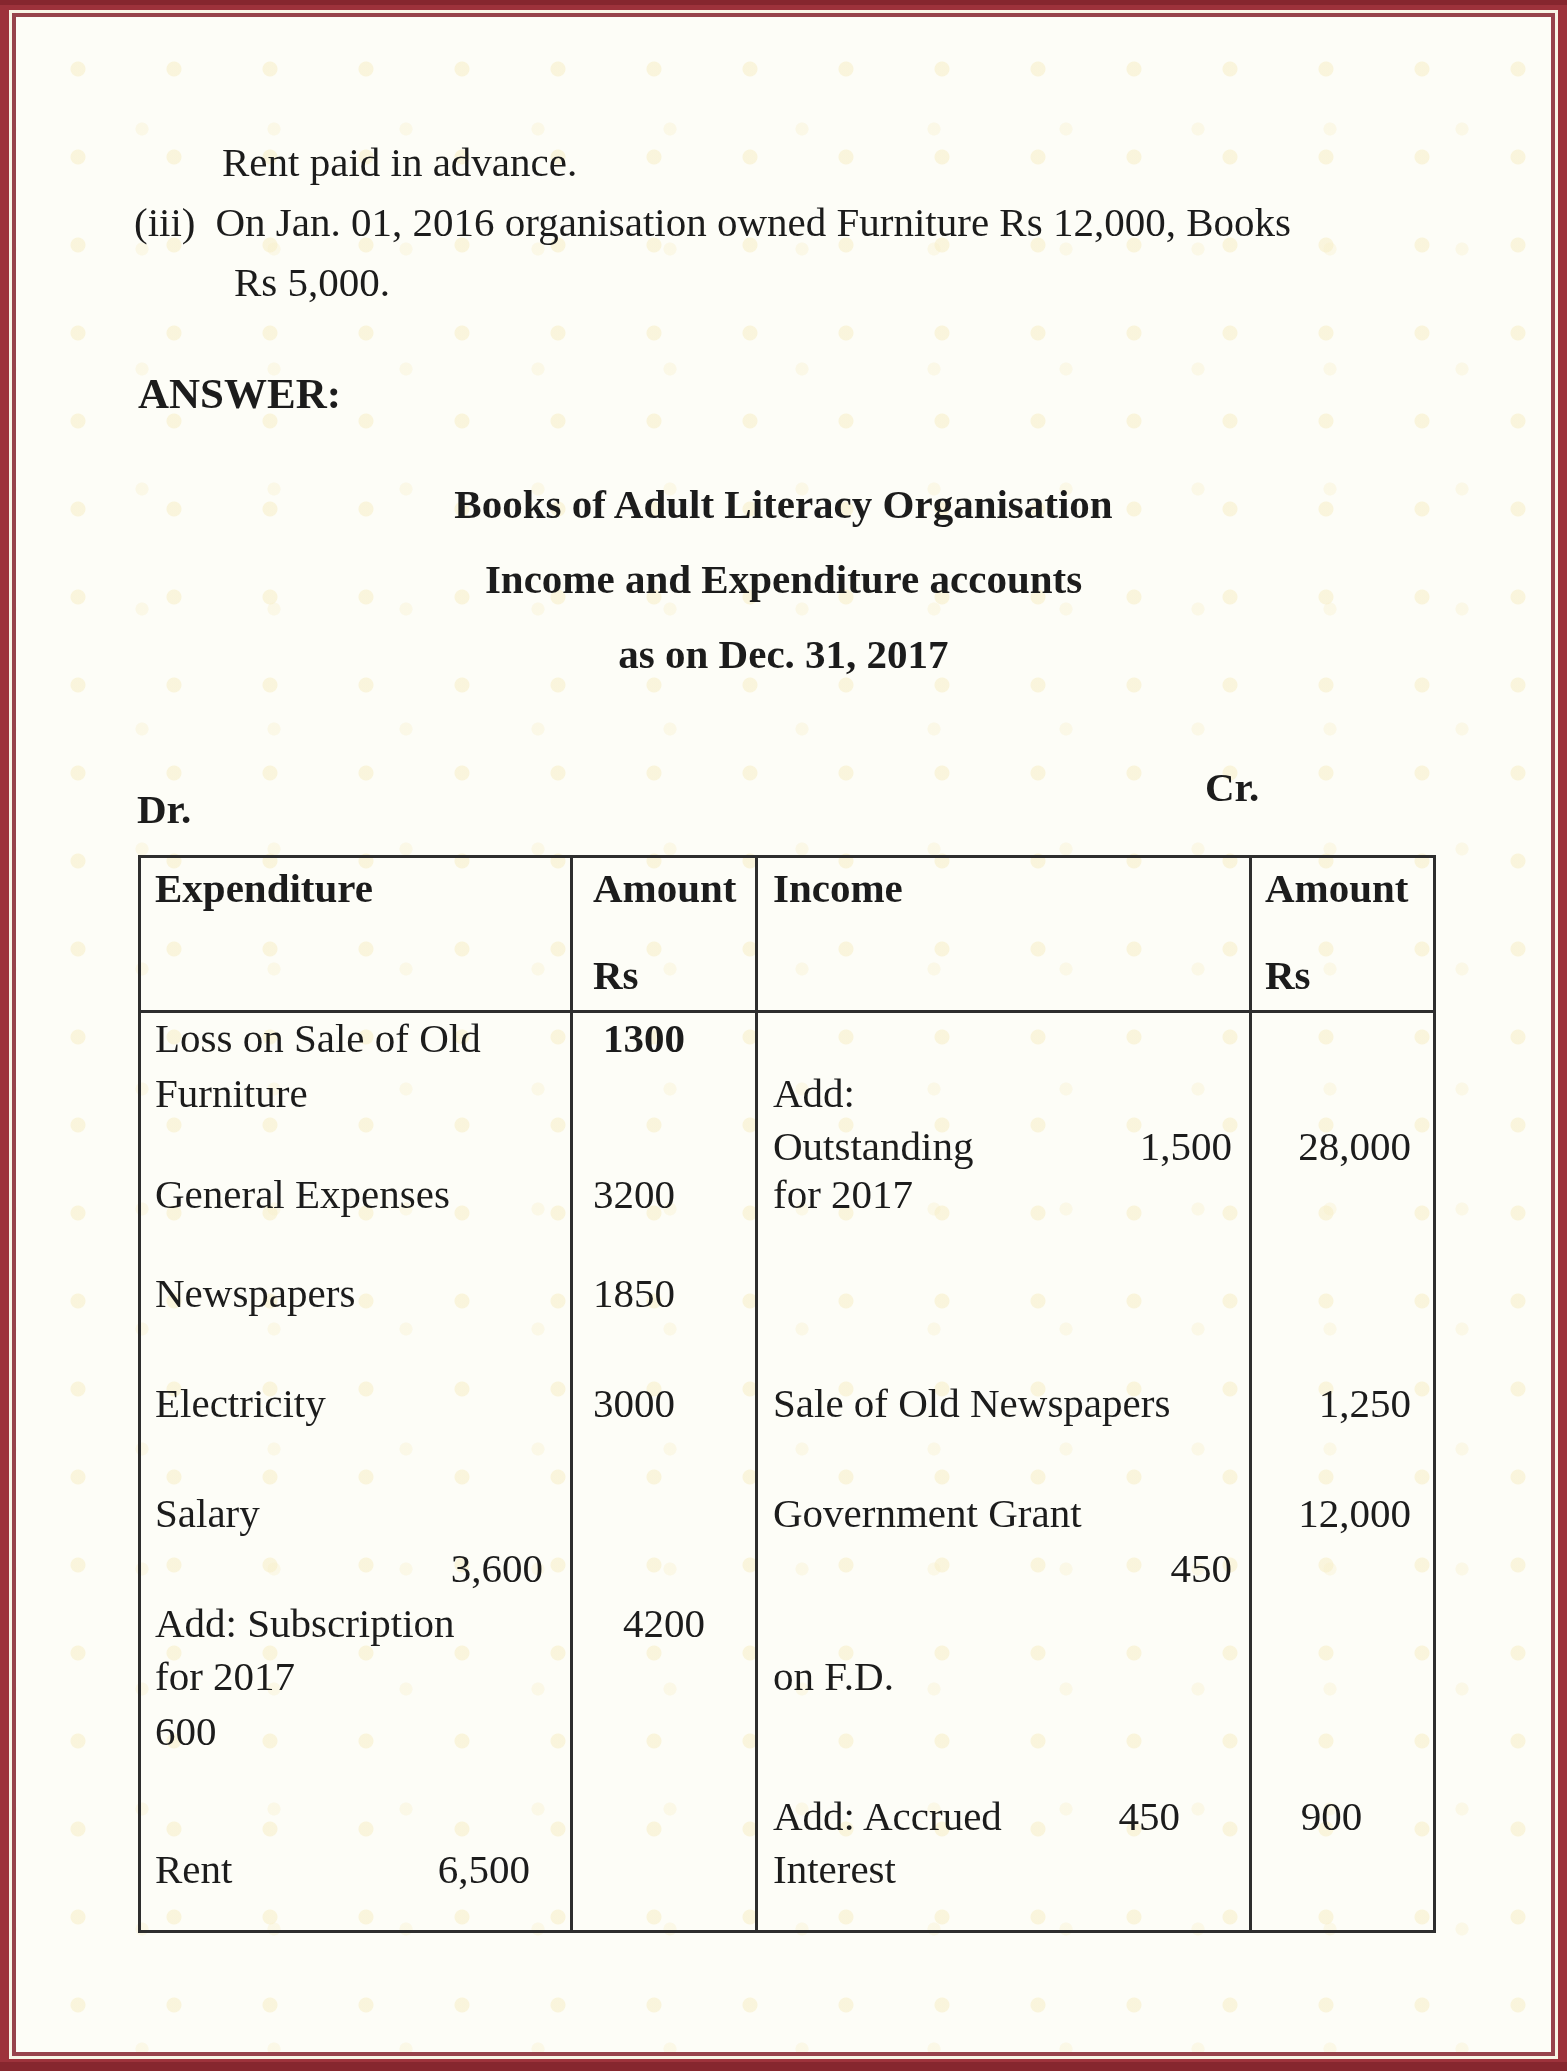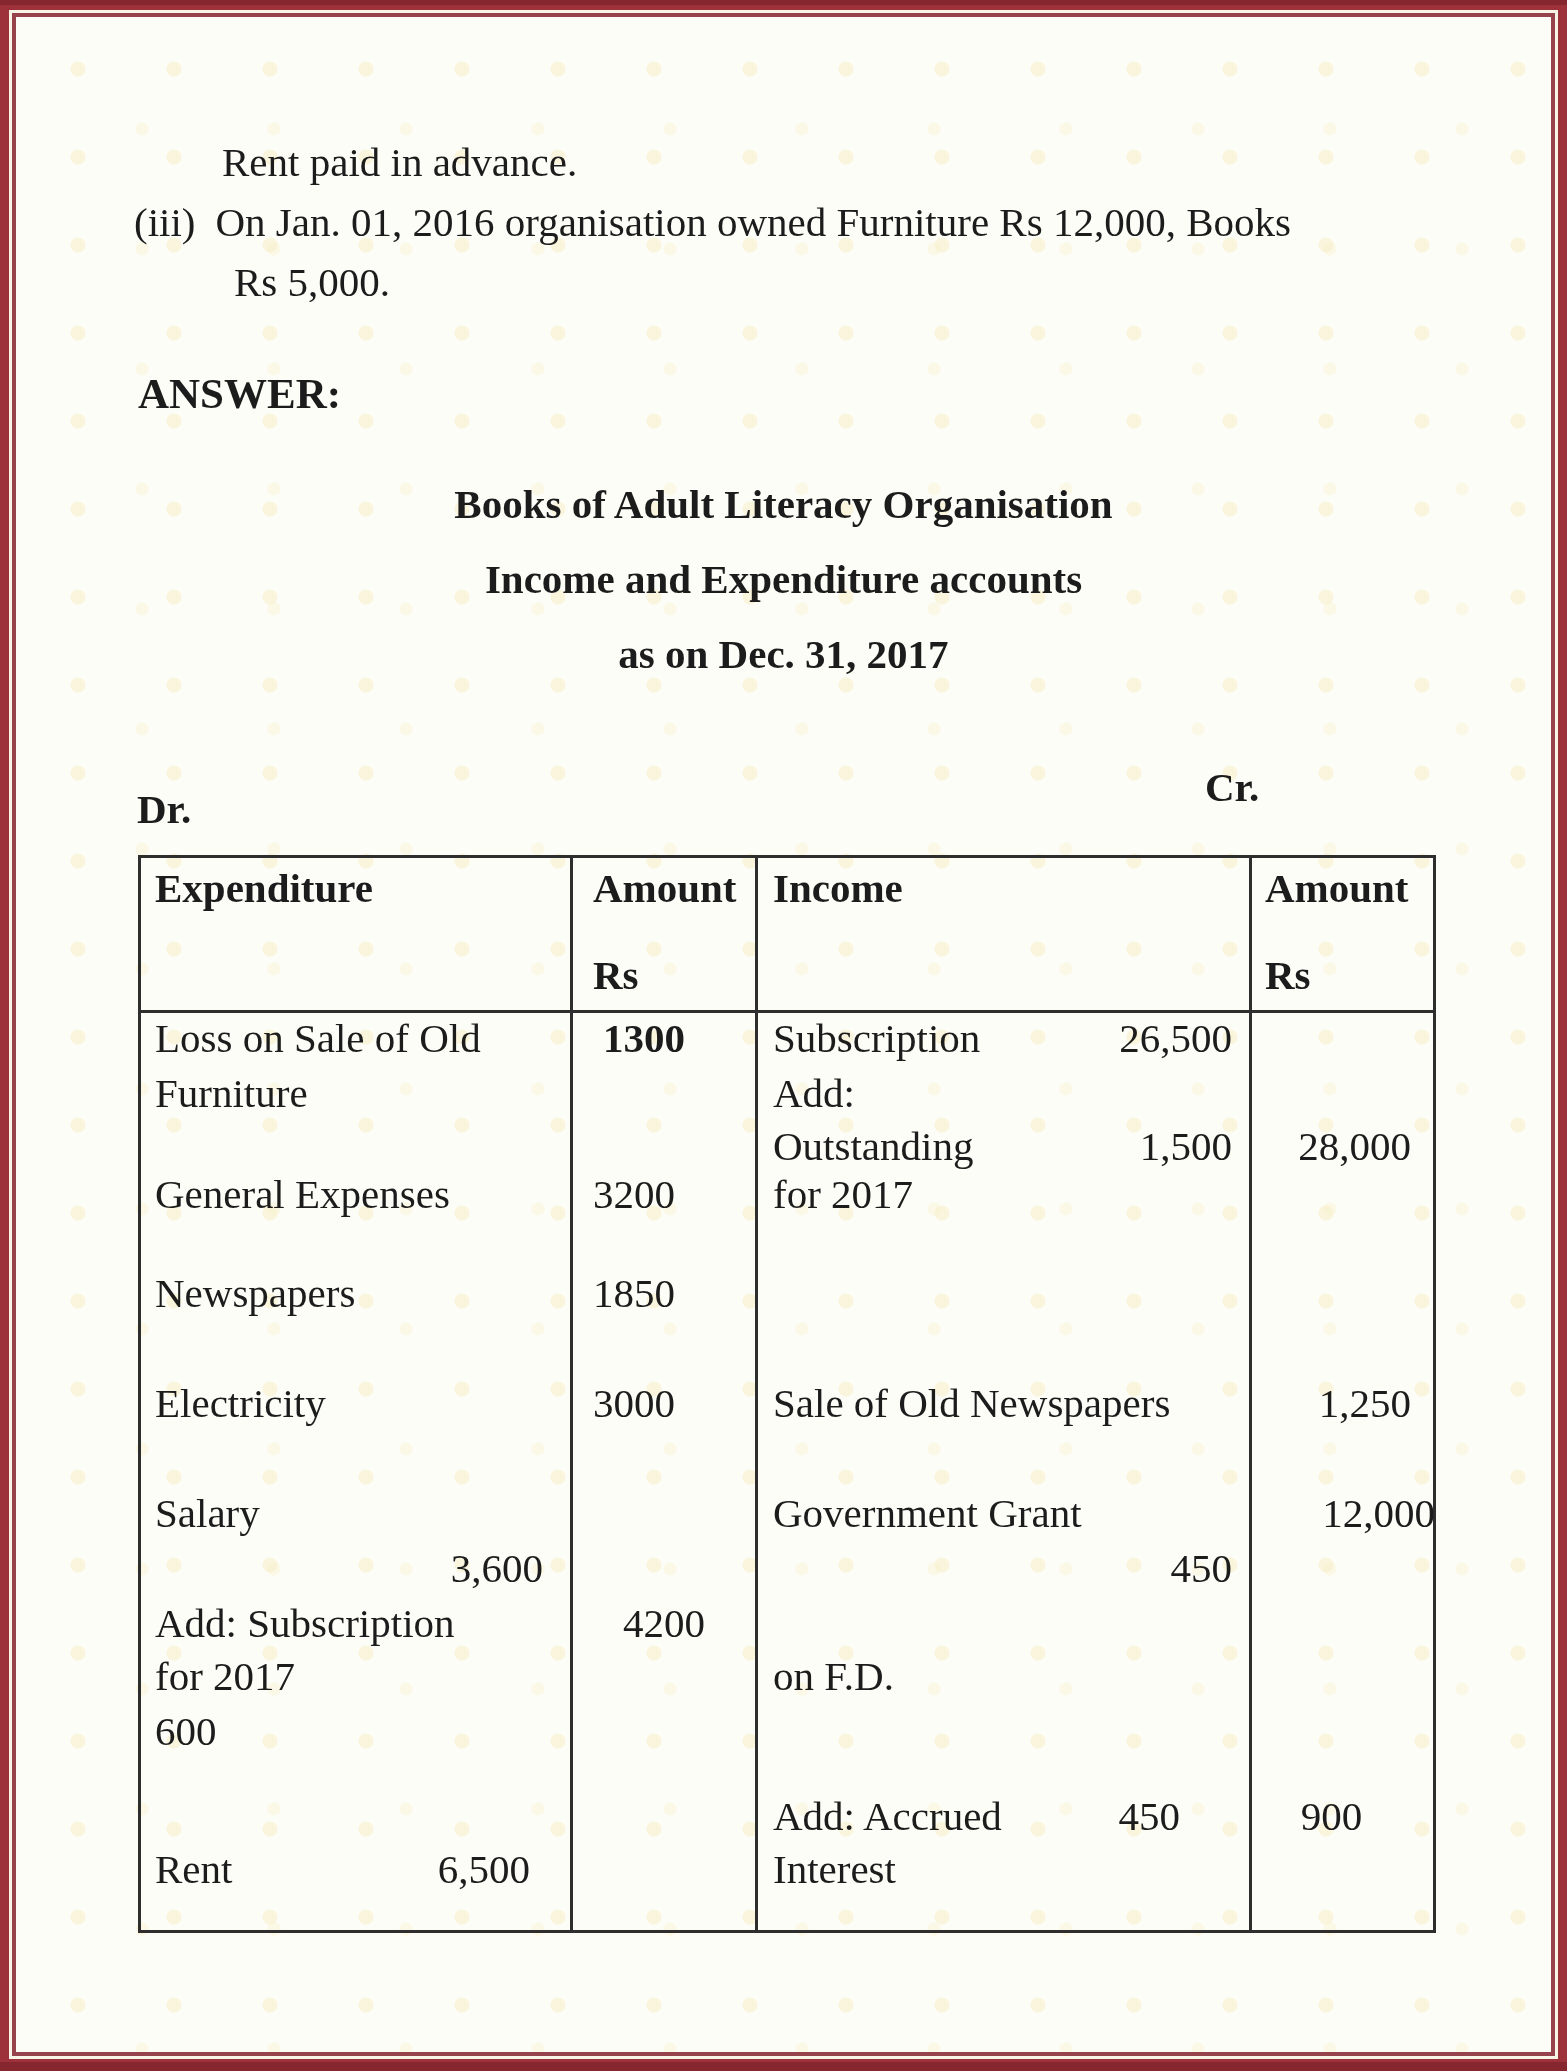--- a/index.html
+++ b/index.html
@@ -101,39 +101,35 @@
       <span>Rent</span>
       <span>6,500</span>
     </div>
 
     <div class="abs txt b" style="left:462px; top:155px;">1300</div>
     <div class="abs txt" style="left:452px; top:311px;">3200</div>
     <div class="abs txt" style="left:452px; top:410px;">1850</div>
     <div class="abs txt" style="left:452px; top:520px;">3000</div>
     <div class="abs txt" style="left:482px; top:740px;">4200</div>
 
-    <div class="abs txt pair" style="left:632px; top:155px; width:459px;">
-      <span>Subscription</span>
-      <span>26,500</span>
-    </div>
     <div class="abs txt" style="left:632px; top:210px;">Add:</div>
     <div class="abs txt pair" style="left:632px; top:263px; width:459px;">
       <span>Outstanding</span>
       <span>1,500</span>
     </div>
     <div class="abs txt" style="left:632px; top:311px;">for 2017</div>
     <div class="abs txt" style="left:632px; top:520px;">Sale of Old Newspapers</div>
     <div class="abs txt" style="left:632px; top:630px;">Government Grant</div>
     <div class="abs txt rt" style="left:632px; top:685px; width:459px;">450</div>
     <div class="abs txt" style="left:632px; top:793px;">on F.D.</div>
     <div class="abs txt pair" style="left:632px; top:933px; width:407px;">
       <span>Add: Accrued</span>
       <span>450</span>
     </div>
     <div class="abs txt" style="left:632px; top:986px;">Interest</div>
 
     <div class="abs txt rt" style="left:1111px; top:263px; width:159px;">28,000</div>
     <div class="abs txt rt" style="left:1111px; top:520px; width:159px;">1,250</div>
-    <div class="abs txt rt" style="left:1111px; top:630px; width:159px;padding-left:24px;">12,000</div>
+    <div class="abs txt rt" style="left:1111px; top:630px; width:159px;">12,000</div>
     <div class="abs txt rt" style="left:1111px; top:933px; width:159px;text-align:center;">900</div>
   </div>
 
 </div>
 
 </body></html>

